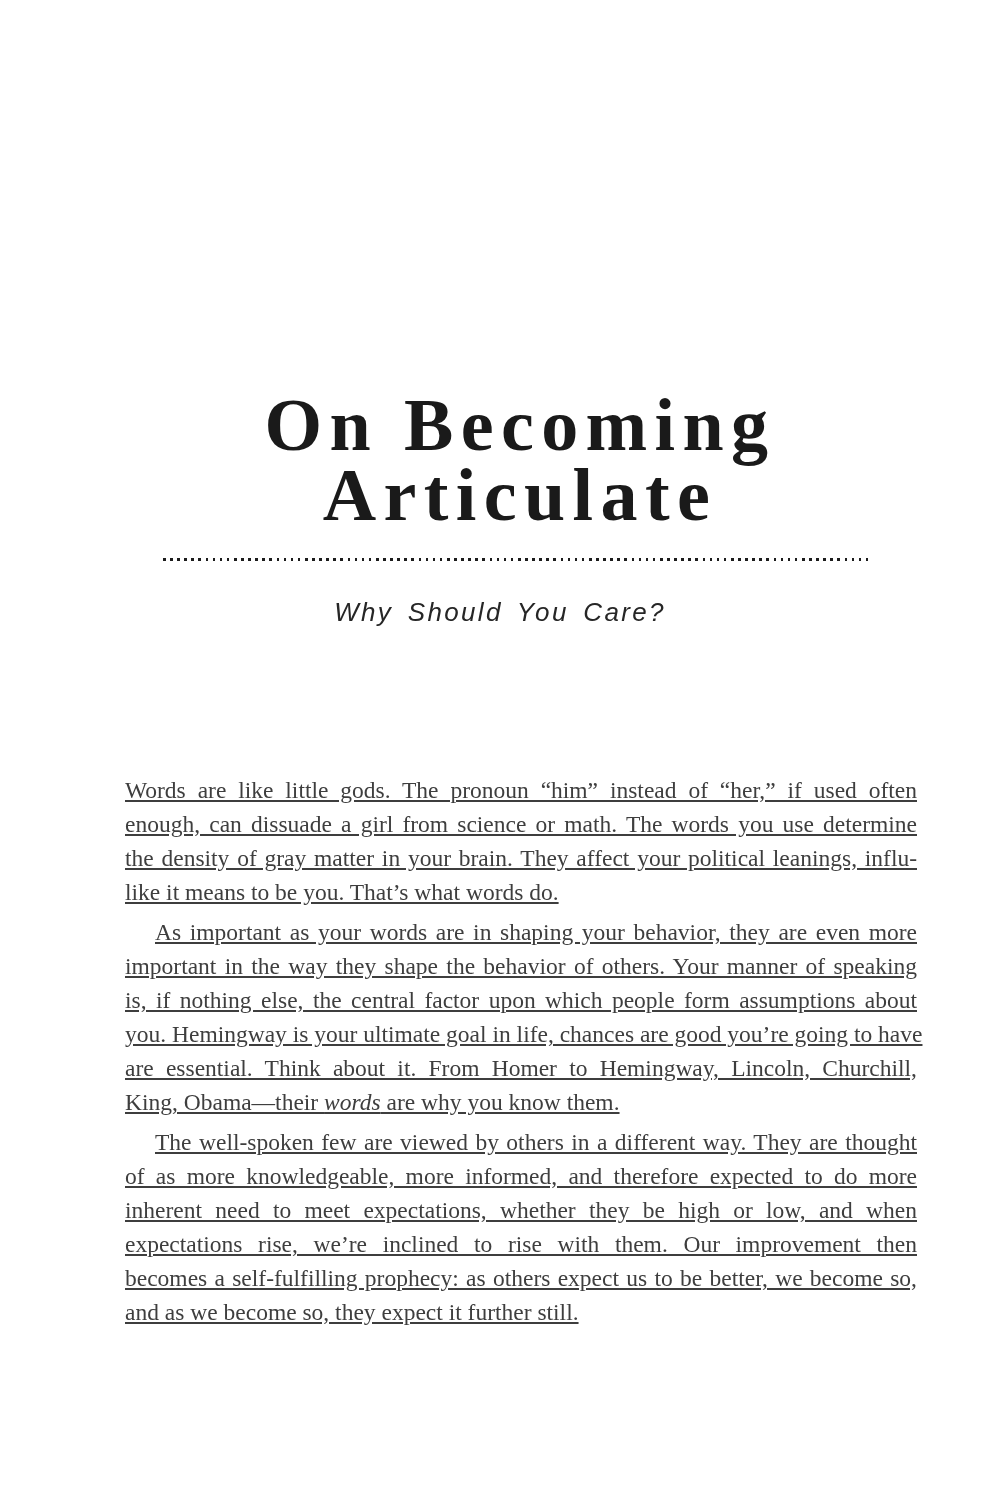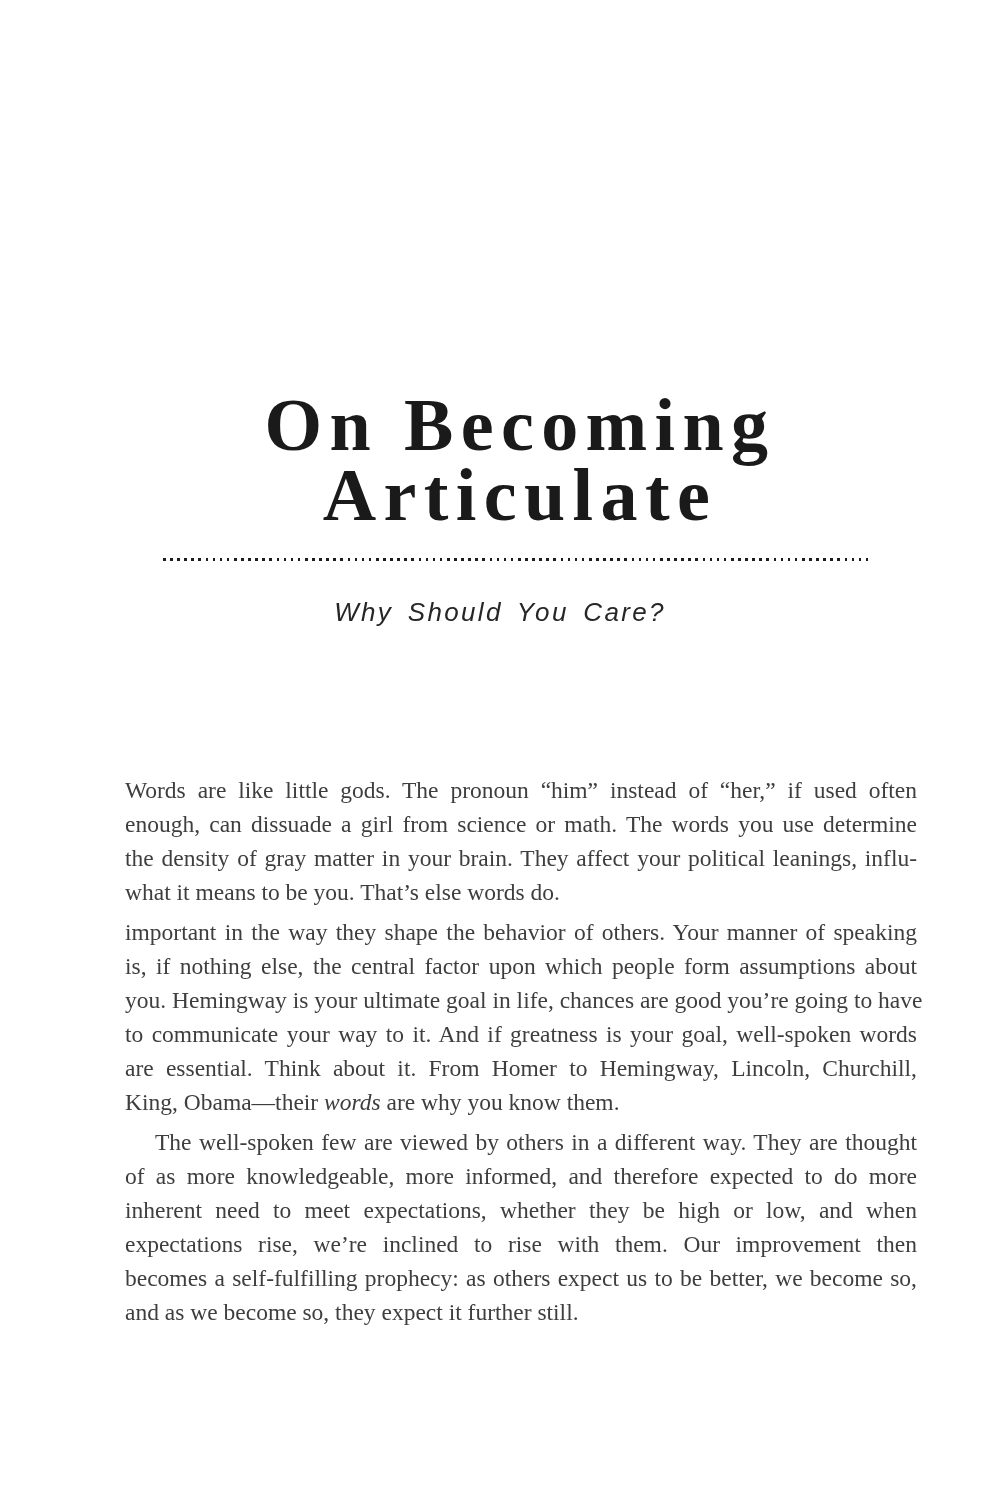--- a/index.html
+++ b/index.html
@@ -45,20 +45,21 @@
     font-size: 23.5px;
     line-height: 34px;
     color: #3e3e3e;
   }
   .para { margin: 0; }
   .para + .para { margin-top: 6px; }
   .line {
     text-align: justify;
     text-align-last: justify;
     white-space: nowrap;
+    text-decoration: underline;
   }
   .line.last {
     text-align: left;
     text-align-last: left;
     white-space: normal;
   }
   .line.indent { padding-left: 30px; }
   .em { font-style: italic; }
 </style>
 </head>
@@ -74,28 +75,28 @@
   <div class="divider"></div>
 
   <div class="chapter-subtitle">Why Should You Care?</div>
 
   <div class="body-text">
 
     <div class="para">
       <div class="line">Words are like little gods. The pronoun “him” instead of “her,” if used often</div>
       <div class="line">enough, can dissuade a girl from science or math. The words you use determine</div>
       <div class="line">the density of gray matter in your brain. They affect your political leanings, influ-</div>
-      <div class="line last">what it means to be you. That’s else words do.</div>
+      <div class="line last">like it means to be you. That’s what words do.</div>
     </div>
 
     <div class="para">
+      <div class="line indent">As important as your words are in shaping your behavior, they are even more</div>
       <div class="line">important in the way they shape the behavior of others. Your manner of speaking</div>
       <div class="line">is, if nothing else, the central factor upon which people form assumptions about</div>
       <div class="line">you. Hemingway is your ultimate goal in life, chances are good you’re going to have</div>
-      <div class="line">to communicate your way to it. And if greatness is your goal, well-spoken words</div>
       <div class="line">are essential. Think about it. From Homer to Hemingway, Lincoln, Churchill,</div>
       <div class="line last"><span>King, Obama—their </span><span class="em">words</span><span> are why you know them.</span></div>
     </div>
 
     <div class="para">
       <div class="line indent">The well-spoken few are viewed by others in a different way. They are thought</div>
       <div class="line">of as more knowledgeable, more informed, and therefore expected to do more</div>
       <div class="line">inherent need to meet expectations, whether they be high or low, and when</div>
       <div class="line">expectations rise, we’re inclined to rise with them. Our improvement then</div>
       <div class="line">becomes a self-fulfilling prophecy: as others expect us to be better, we become so,</div>

